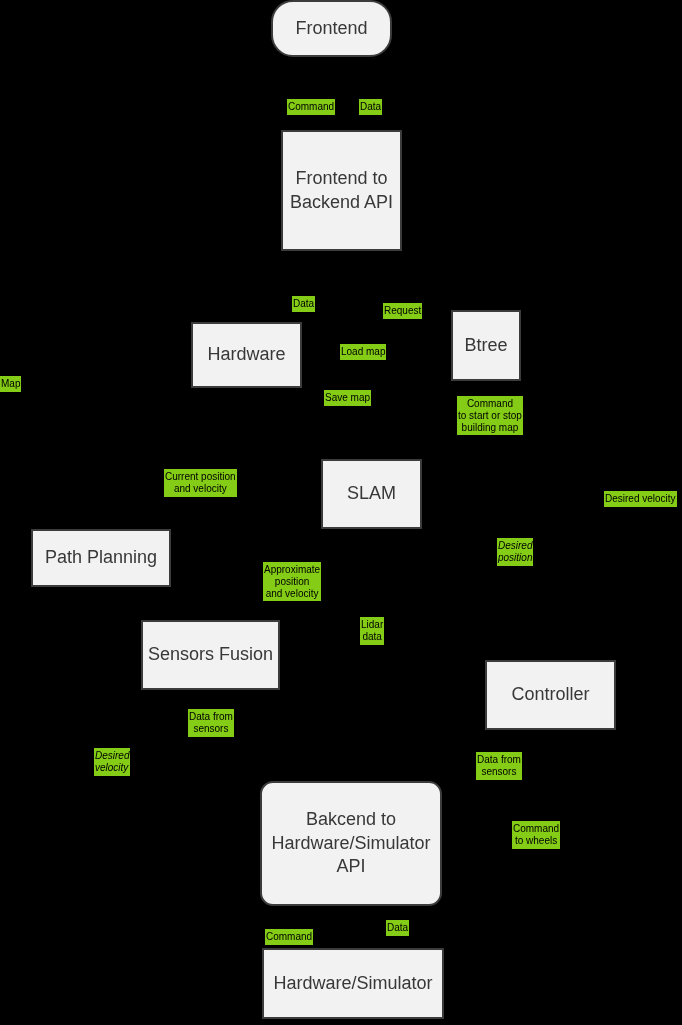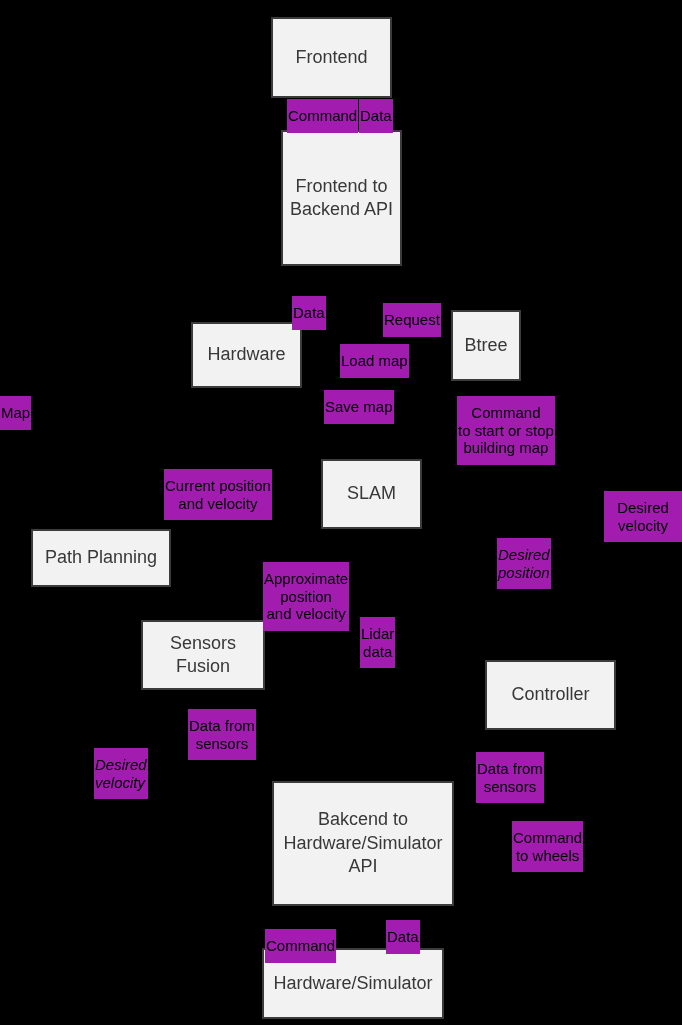--- a/index.html
+++ b/index.html
@@ -23,50 +23,50 @@
     font-size: 18px;
     line-height: 1.3;
     display: flex;
     align-items: center;
     justify-content: center;
     text-align: center;
     white-space: pre-line;
   }
   .edge-label {
     position: absolute;
-    background: #a21caf;
+    background: #84cc16;
     color: #000000;
-    font-size: 15px;
+    font-size: 10px;
     line-height: 1.18;
-    padding: 8px 1px;
+    padding: 2px 1px;
     white-space: pre-line;
     text-align: center;
   }
   .edge-label.align-left { text-align: left; font-style: italic; }
 
   
-  #node-frontend            { left: 271px; top: 17px;   width: 121px; height: 81px; }
-  #node-frontend-backend    { left: 281px; top: 130px; width: 121px; height: 136px; }
+  #node-frontend            { left: 271px; top: 0;   width: 121px; height: 57px; border-radius: 22px; }
+  #node-frontend-backend    { left: 281px; top: 130px; width: 121px; height: 121px; }
   #node-database            { left: 191px; top: 322px; width: 111px; height: 66px; }
   #node-btree               { left: 451px; top: 310px; width: 70px;  height: 71px; }
   #node-slam                { left: 321px; top: 459px; width: 101px; height: 70px; }
   #node-path-planning       { left: 31px;  top: 529px; width: 140px; height: 58px; }
-  #node-sensors-fusion      { left: 141px; top: 620px; width: 124px; height: 70px; }
+  #node-sensors-fusion      { left: 141px; top: 620px; width: 139px; height: 70px; }
   #node-controller          { left: 441px; top: 660px; width: 131px; height: 70px; margin-left: 44px; }
-  #node-backend-hw-api      { left: 272px; top: 781px; width: 182px; height: 125px; }
+  #node-backend-hw-api      { left: 260px; top: 781px; width: 182px; height: 125px; border-radius: 13px; }
   #node-hardware-simulator  { left: 262px; top: 948px; width: 182px; height: 71px; }
 
   
   #lbl-command-top          { left: 287px; top: 99px; }
   #lbl-data-top             { left: 359px; top: 99px; }
   #lbl-data-mid             { left: 292px; top: 296px; }
   #lbl-request              { left: 383px; top: 303px; }
   #lbl-load-map             { left: 340px; top: 344px; }
   #lbl-save-map             { left: 324px; top: 390px; }
-  #lbl-map                  { left: 0px;   top: 396px; text-align: center; }
+  #lbl-map                  { left: 0px;   top: 376px; text-align: center; }
   #lbl-cmd-start-stop       { left: 457px; top: 396px; }
   #lbl-current-pos          { left: 164px; top: 469px; }
   #lbl-desired-vel-right    { left: 604px; top: 491px; }
   #lbl-desired-pos          { left: 497px; top: 538px; }
   #lbl-approx-pos           { left: 263px; top: 562px; }
   #lbl-lidar-data           { left: 360px; top: 617px; }
   #lbl-data-sensors-left    { left: 188px; top: 709px; }
   #lbl-desired-vel-left     { left: 94px;  top: 748px; }
   #lbl-data-sensors-right   { left: 476px; top: 752px; }
   #lbl-cmd-wheels           { left: 512px; top: 821px; }

